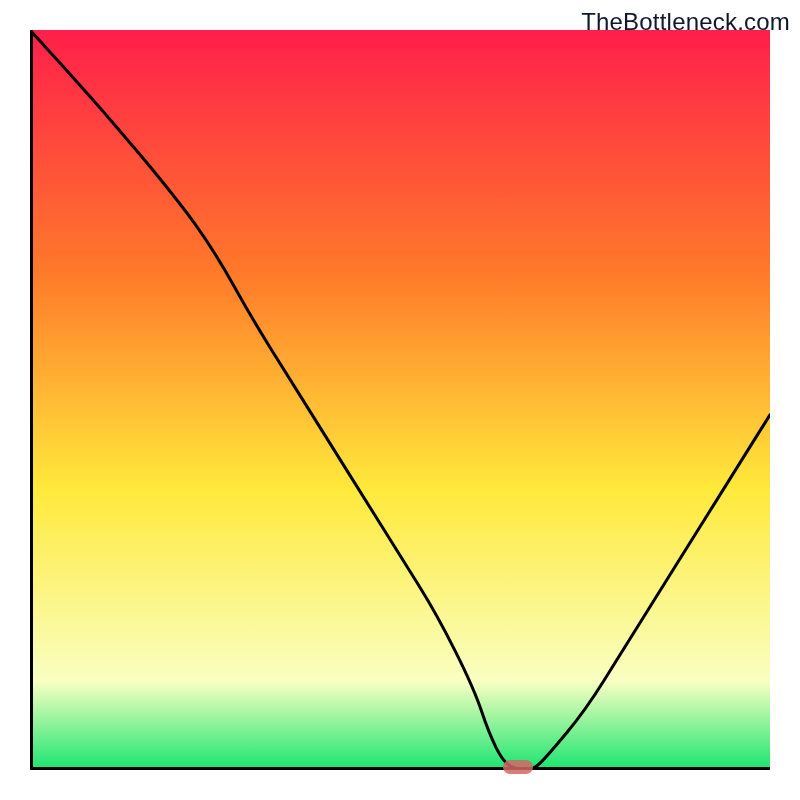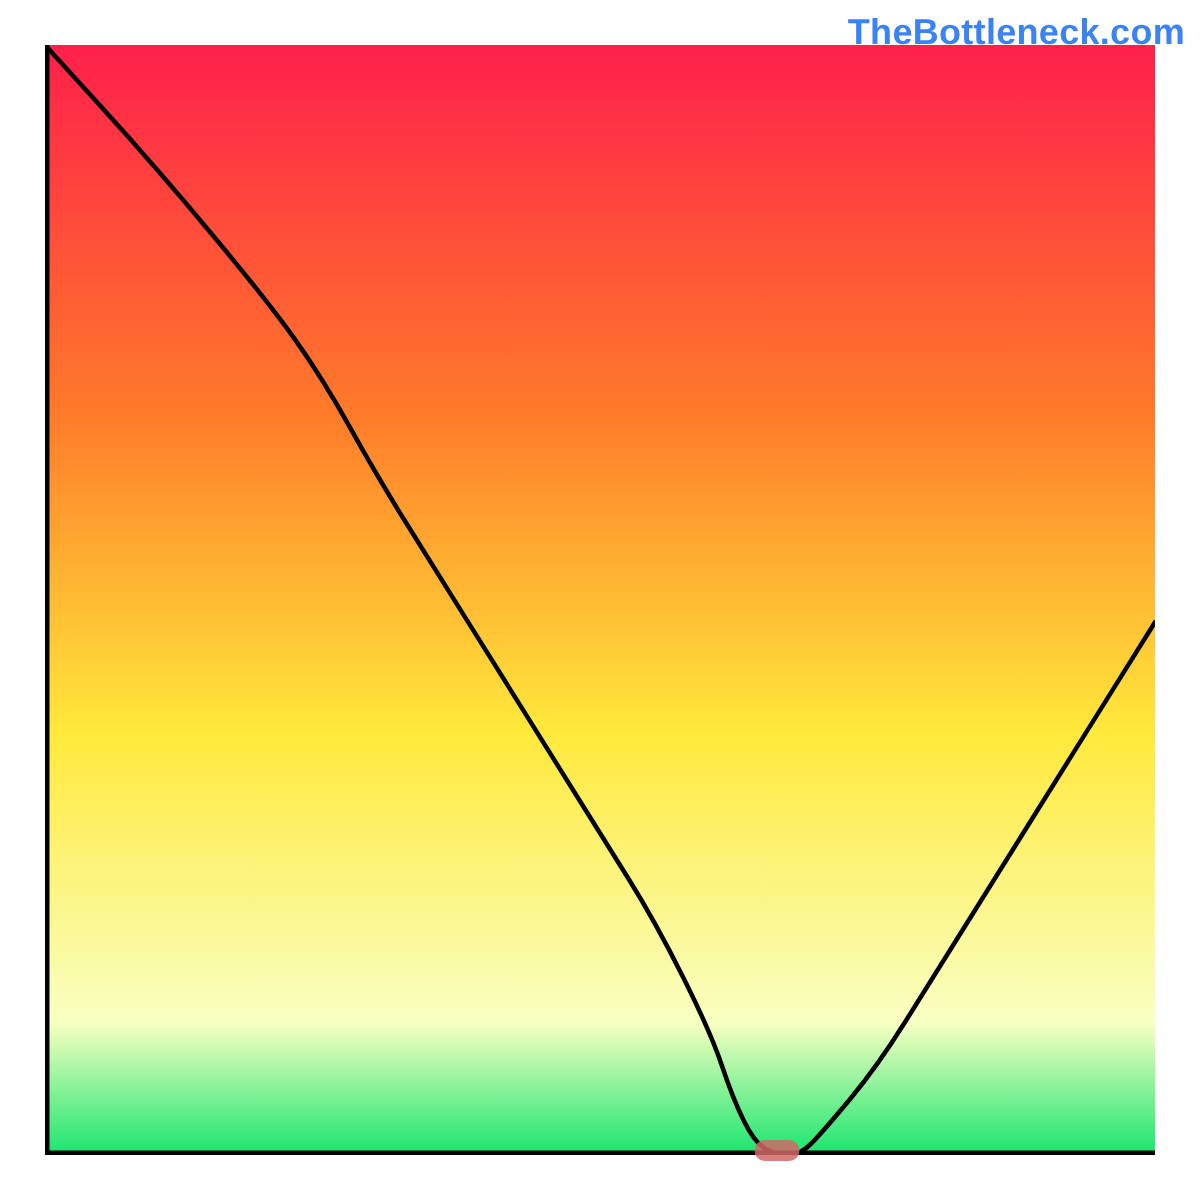--- a/index.html
+++ b/index.html
@@ -13,23 +13,23 @@
   }
   .wrap {
     position: relative;
     width: 800px;
     height: 800px;
   }
   .watermark {
     position: absolute;
     top: 8px;
     right: 10px;
-    color: #3b82f6;
+    color: #0f172a;
     font-size: 24px;
-    font-weight: 700;
+    font-weight: 400;
     letter-spacing: 0.2px;
   }
   .plot-area {
     position: absolute;
     left: 30px;
     top: 30px;
     width: 740px;
     height: 740px;
   }
   .plot-svg {

